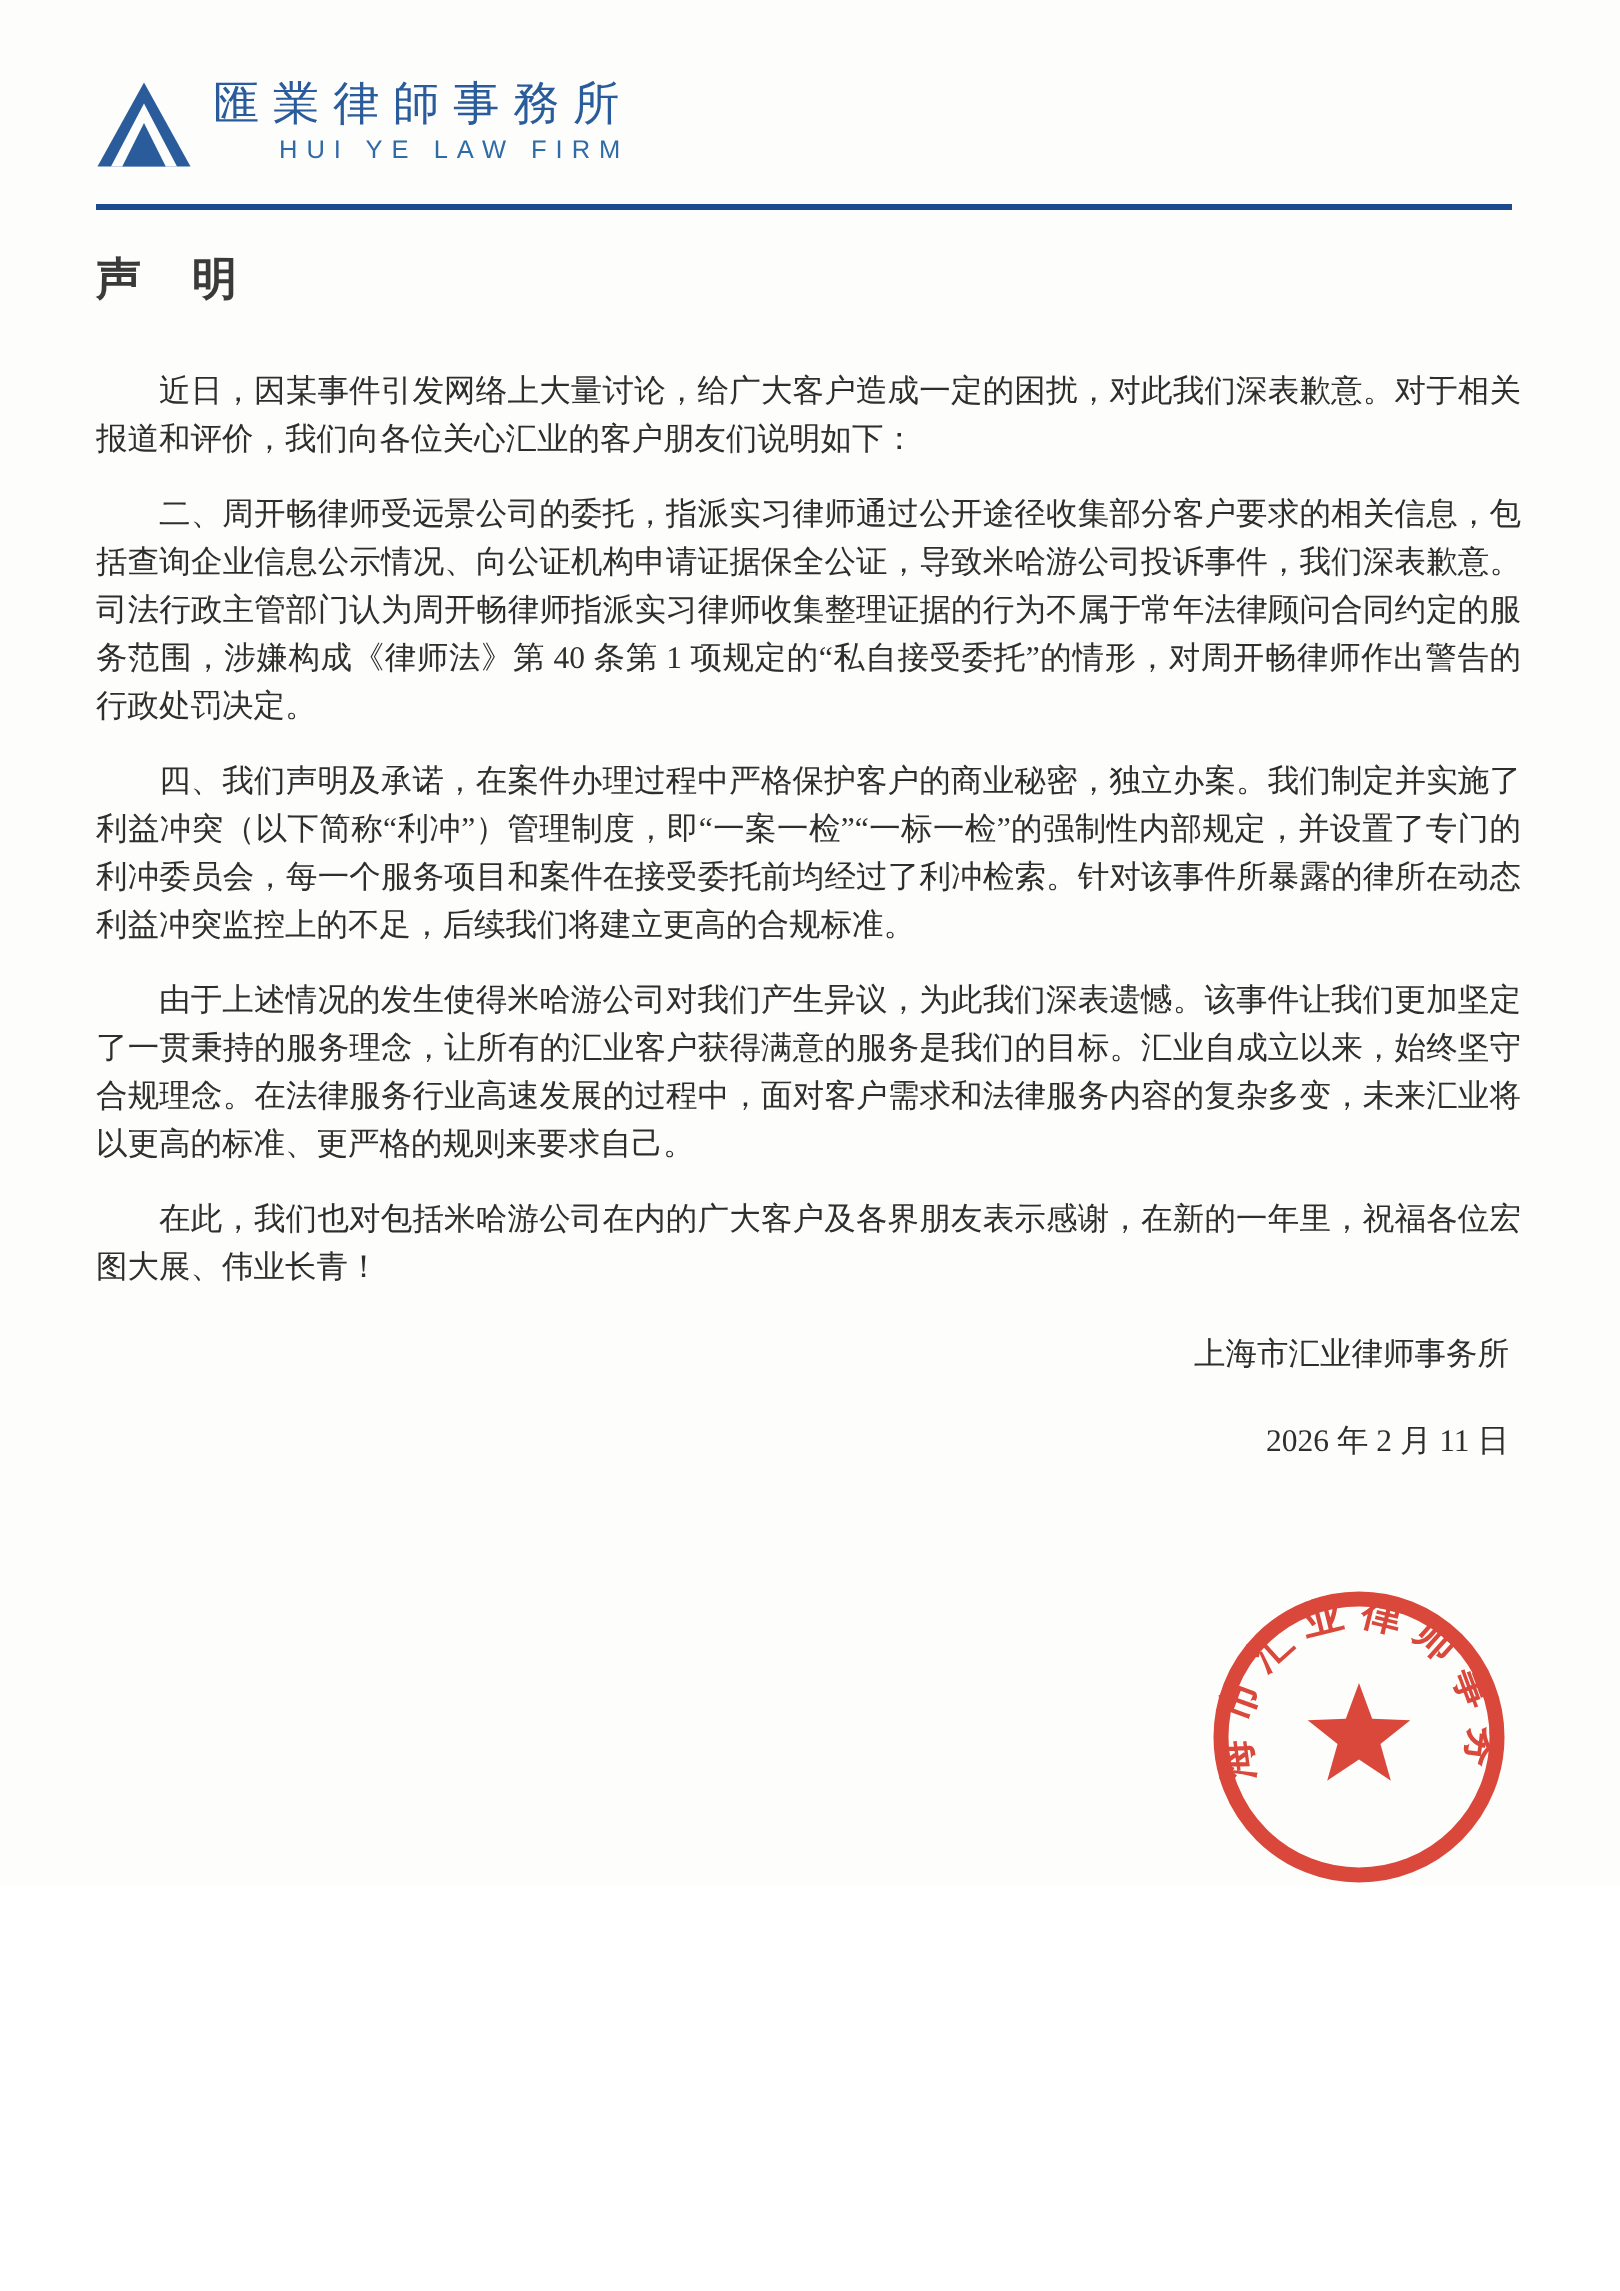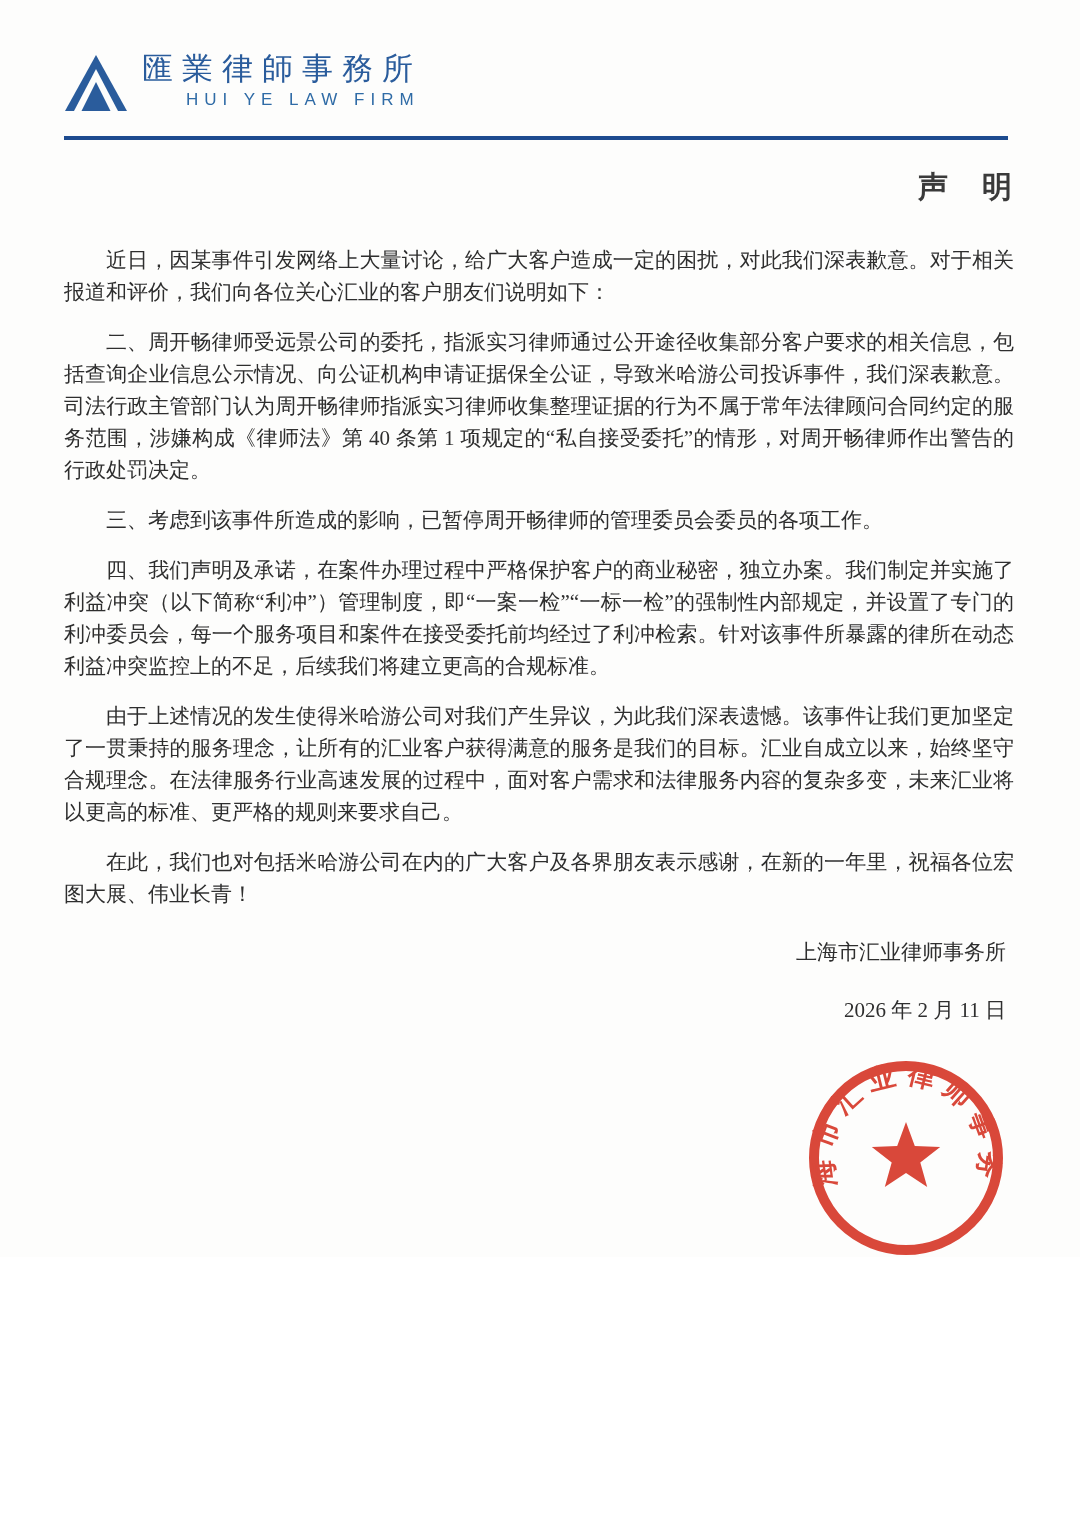--- a/index.html
+++ b/index.html
@@ -21,21 +21,21 @@
     font-family:"Liberation Sans","DejaVu Sans",sans-serif;
     font-size:17px;letter-spacing:6px;color:#2f6ba6;line-height:24px;margin-top:2px;margin-left:44px;
   }
   .header-rule{position:absolute;left:64px;top:136px;width:944px;height:4px;background:#1d4b8f;}
   
   .content{
     position:absolute;left:64px;top:158px;width:950px;
     font-size:21px;line-height:32px;text-align:justify;
   }
   .doc-title{
-    text-align:right;font-size:30px;font-weight:bold;color:#3a3a3a;
+    text-align:left;font-size:30px;font-weight:bold;color:#3a3a3a;
     margin:12px 0 40px 0;letter-spacing:2px;line-height:34px;
   }
   .content p{margin:0 0 18px 0;text-indent:2em;}
   .sig-block{margin-top:26px;text-align:right;padding-right:8px;}
   .sig-line{line-height:32px;}
   .date-line{line-height:32px;margin-top:26px;}
   
   .seal{
     position:absolute;left:804px;top:1056px;width:204px;height:204px;
     mix-blend-mode:multiply;opacity:.93;pointer-events:none;
@@ -75,21 +75,20 @@
       <div class="cn">匯業律師事務所</div>
       <div class="en">HUI YE LAW FIRM</div>
     </div>
   </div>
   <div class="header-rule"></div>
 
   <div class="content">
     <div class="doc-title">声　明</div>
     <p>近日，因某事件引发网络上大量讨论，给广大客户造成一定的困扰，对此我们深表歉意。对于相关报道和评价，我们向各位关心汇业的客户朋友们说明如下：</p>
     <p>二、周开畅律师受远景公司的委托，指派实习律师通过公开途径收集部分客户要求的相关信息，包括查询企业信息公示情况、向公证机构申请证据保全公证，导致米哈游公司投诉事件，我们深表歉意。司法行政主管部门认为周开畅律师指派实习律师收集整理证据的行为不属于常年法律顾问合同约定的服务范围，涉嫌构成《律师法》第 40 条第 1 项规定的“私自接受委托”的情形，对周开畅律师作出警告的行政处罚决定。</p>
-    <p>三、考虑到该事件所造成的影响，已暂停周开畅律师的管理委员会委员的各项工作。</p>
     <p>四、我们声明及承诺，在案件办理过程中严格保护客户的商业秘密，独立办案。我们制定并实施了利益冲突（以下简称“利冲”）管理制度，即“一案一检”“一标一检”的强制性内部规定，并设置了专门的利冲委员会，每一个服务项目和案件在接受委托前均经过了利冲检索。针对该事件所暴露的律所在动态利益冲突监控上的不足，后续我们将建立更高的合规标准。</p>
     <p>由于上述情况的发生使得米哈游公司对我们产生异议，为此我们深表遗憾。该事件让我们更加坚定了一贯秉持的服务理念，让所有的汇业客户获得满意的服务是我们的目标。汇业自成立以来，始终坚守合规理念。在法律服务行业高速发展的过程中，面对客户需求和法律服务内容的复杂多变，未来汇业将以更高的标准、更严格的规则来要求自己。</p>
     <p>在此，我们也对包括米哈游公司在内的广大客户及各界朋友表示感谢，在新的一年里，祝福各位宏图大展、伟业长青！</p>
     <div class="sig-block">
       <div class="sig-line">上海市汇业律师事务所</div>
       <div class="date-line">2026 年 2 月 11 日</div>
     </div>
   </div>
 
   <svg class="seal" viewBox="0 0 204 204" aria-hidden="false">

